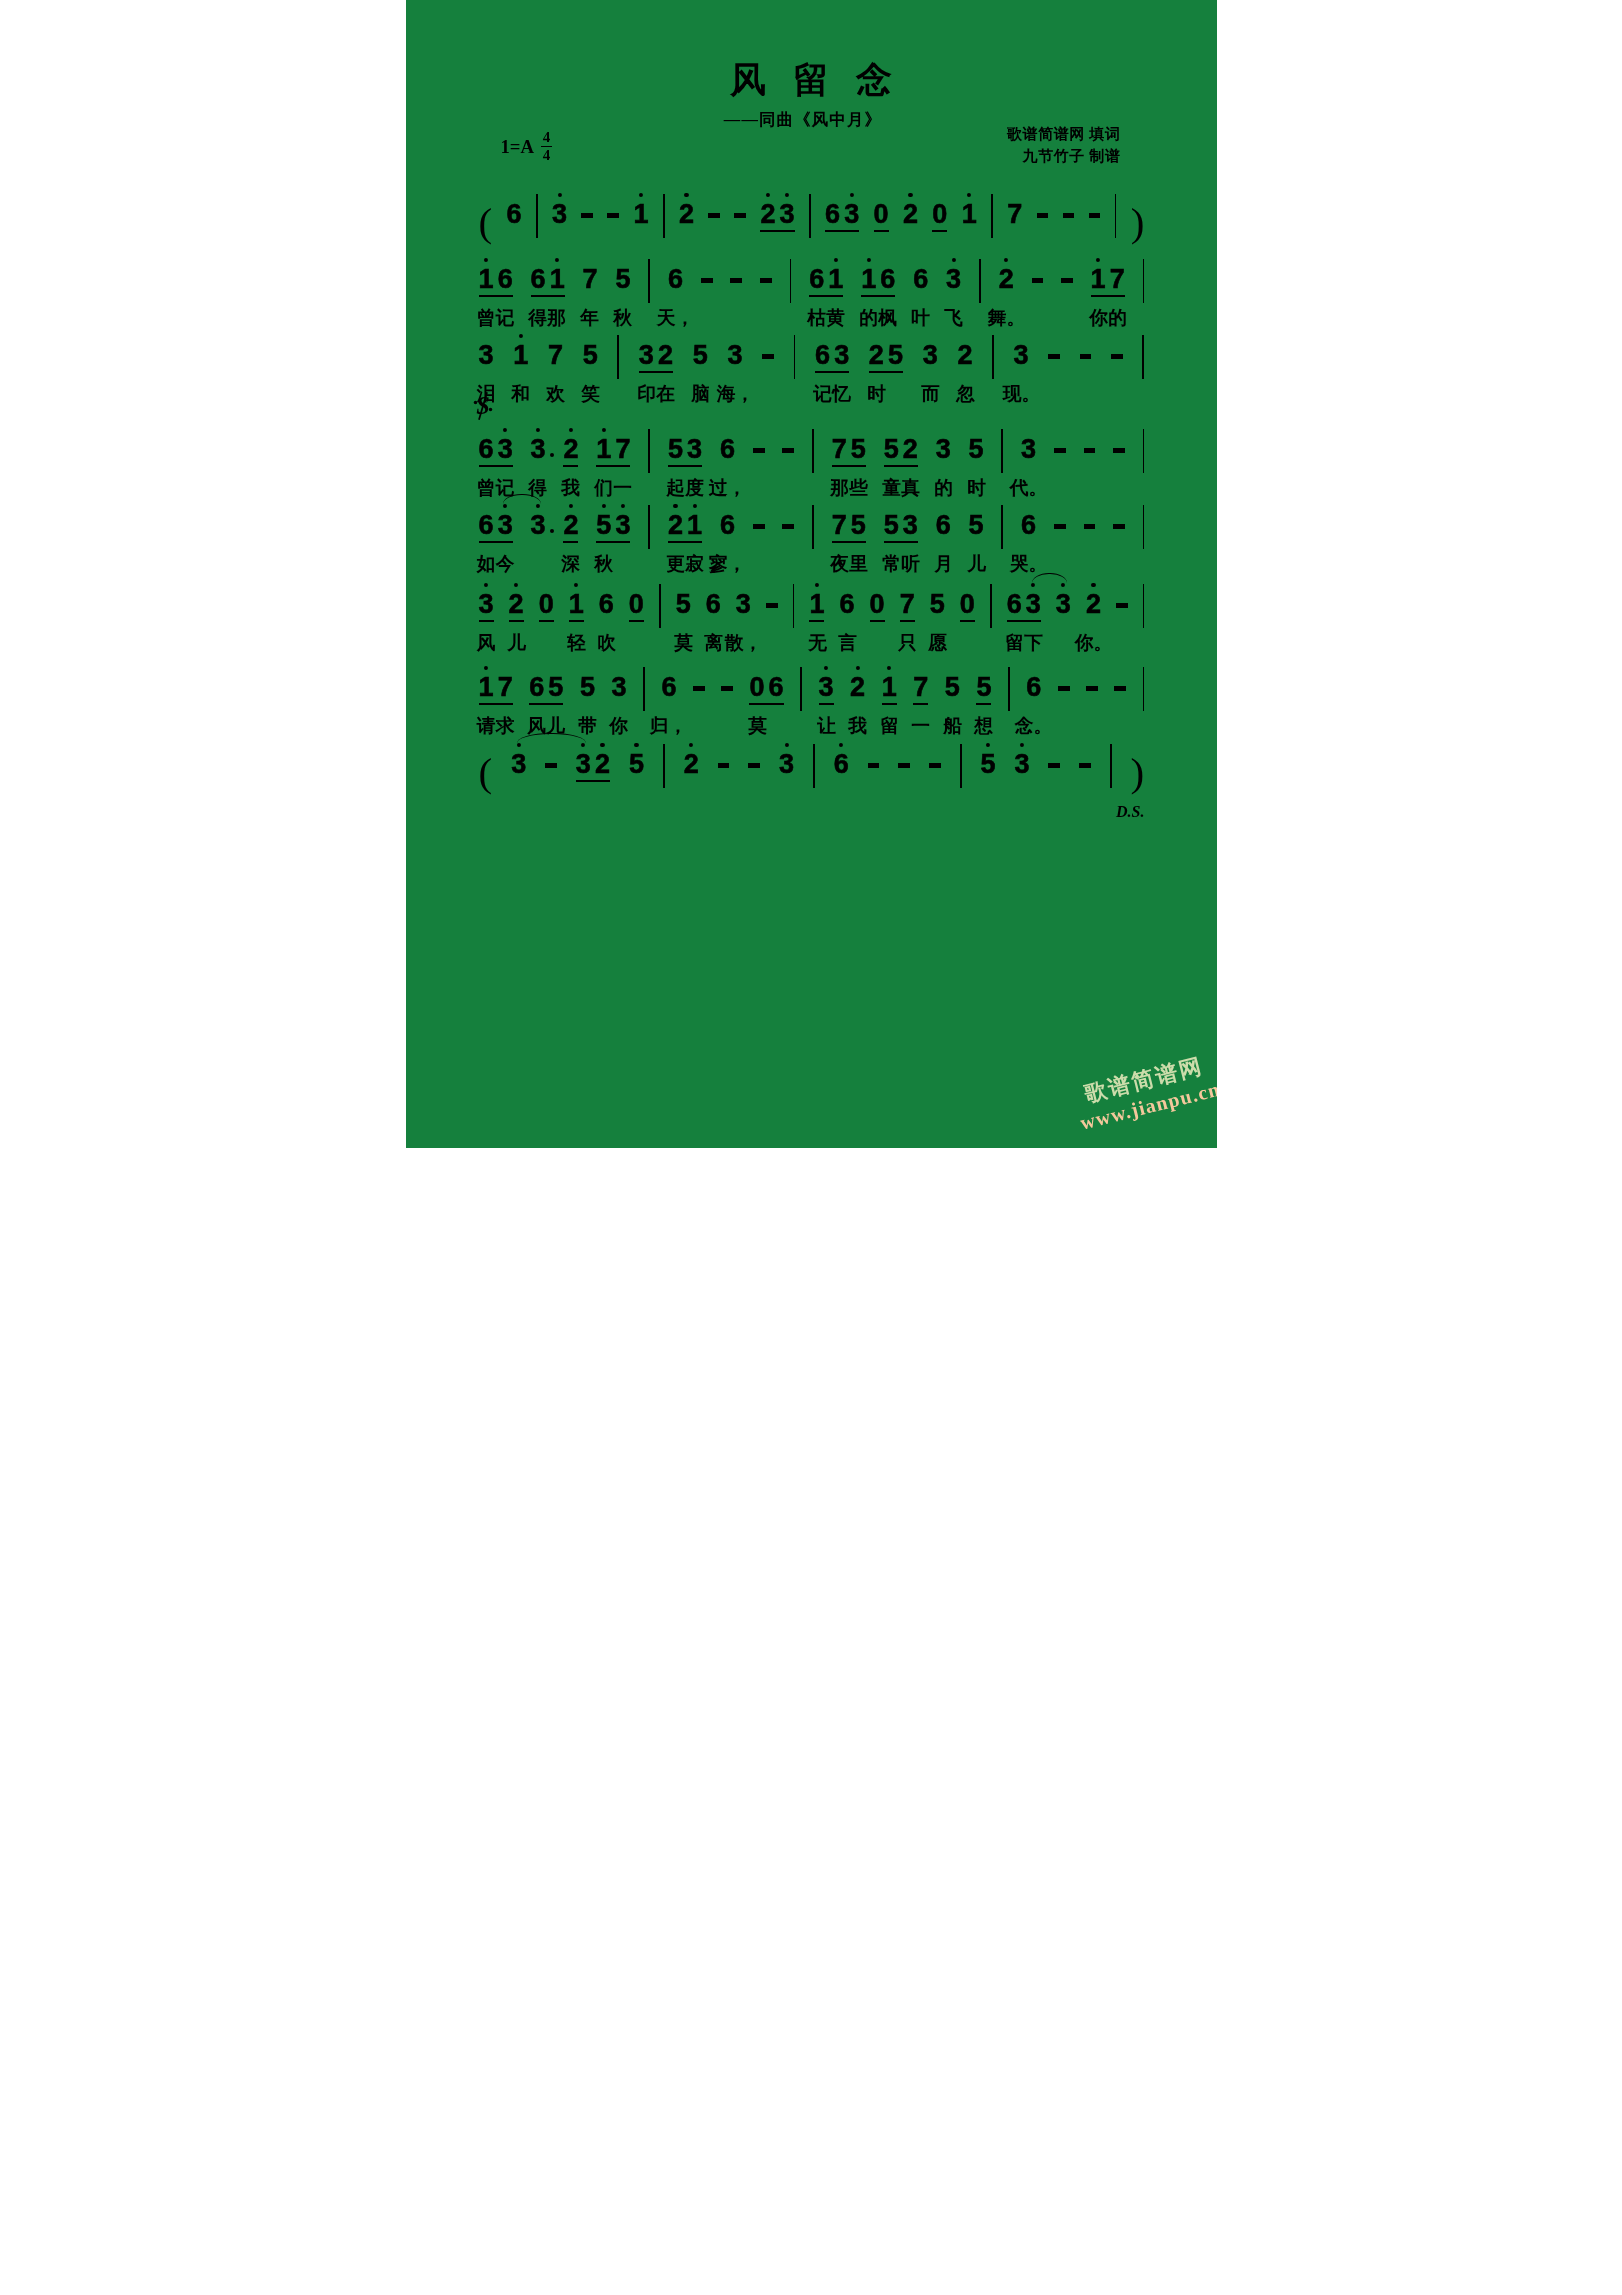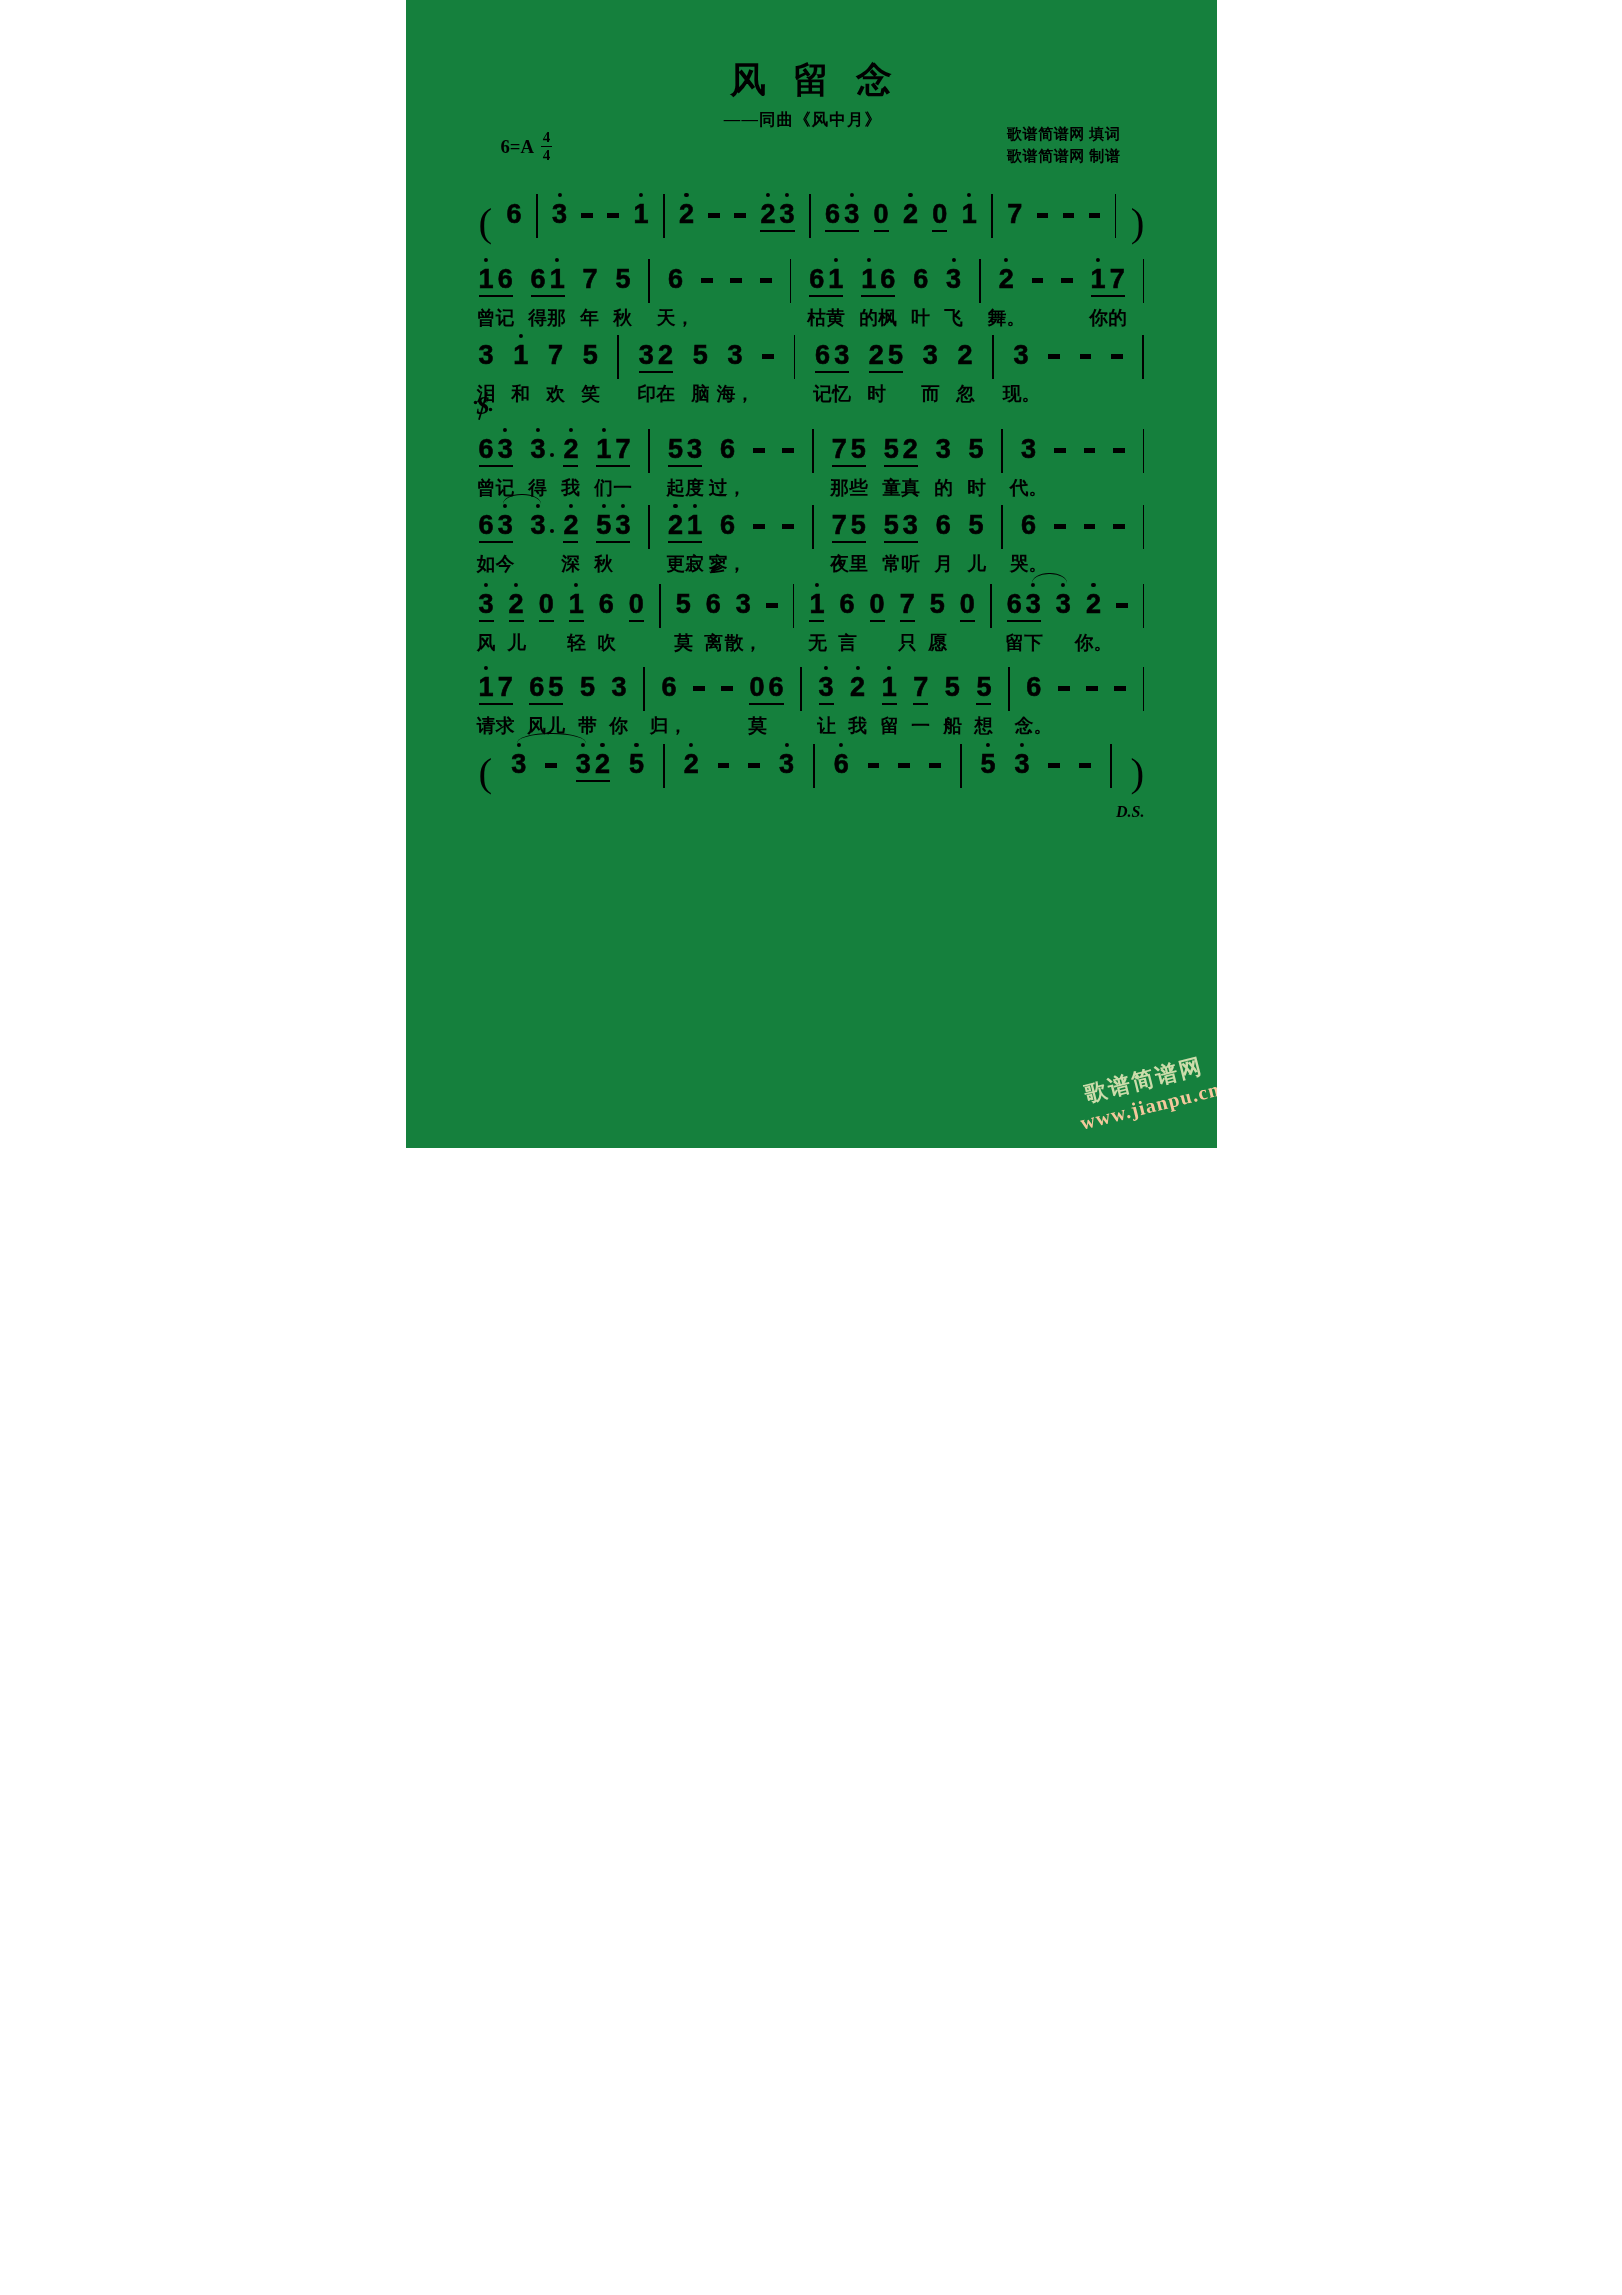--- a/index.html
+++ b/index.html
@@ -49,30 +49,30 @@
   .wm2{font-size:20px;letter-spacing:1.2px;}
 </style>
 </head>
 <body>
 
 <div class="page">
   <h1 class="title">风留念</h1>
   <div class="subtitle">——同曲《风中月》</div>
 
   <div class="keysig">
-    <span class="keytext">6=A</span>
+    <span class="keytext">1=A</span>
     <span class="frac">
       <span class="num">4</span>
       <span class="den">4</span>
     </span>
   </div>
 
   <div class="credits">
     <div>歌谱简谱网 填词</div>
-    <div>歌谱简谱网 制谱</div>
+    <div>九节竹子 制谱</div>
   </div>
 
   <div id="score">
       <div class="line-wrap line-0">
         <div class="score-row">
           <span class="paren">(</span>
           <span class="note"><span class="dg">6</span></span>
           <span class="barline"></span>
           <span class="note"><span class="dg">3</span><span class="octdot"></span></span>
           <span class="ndash"></span>

